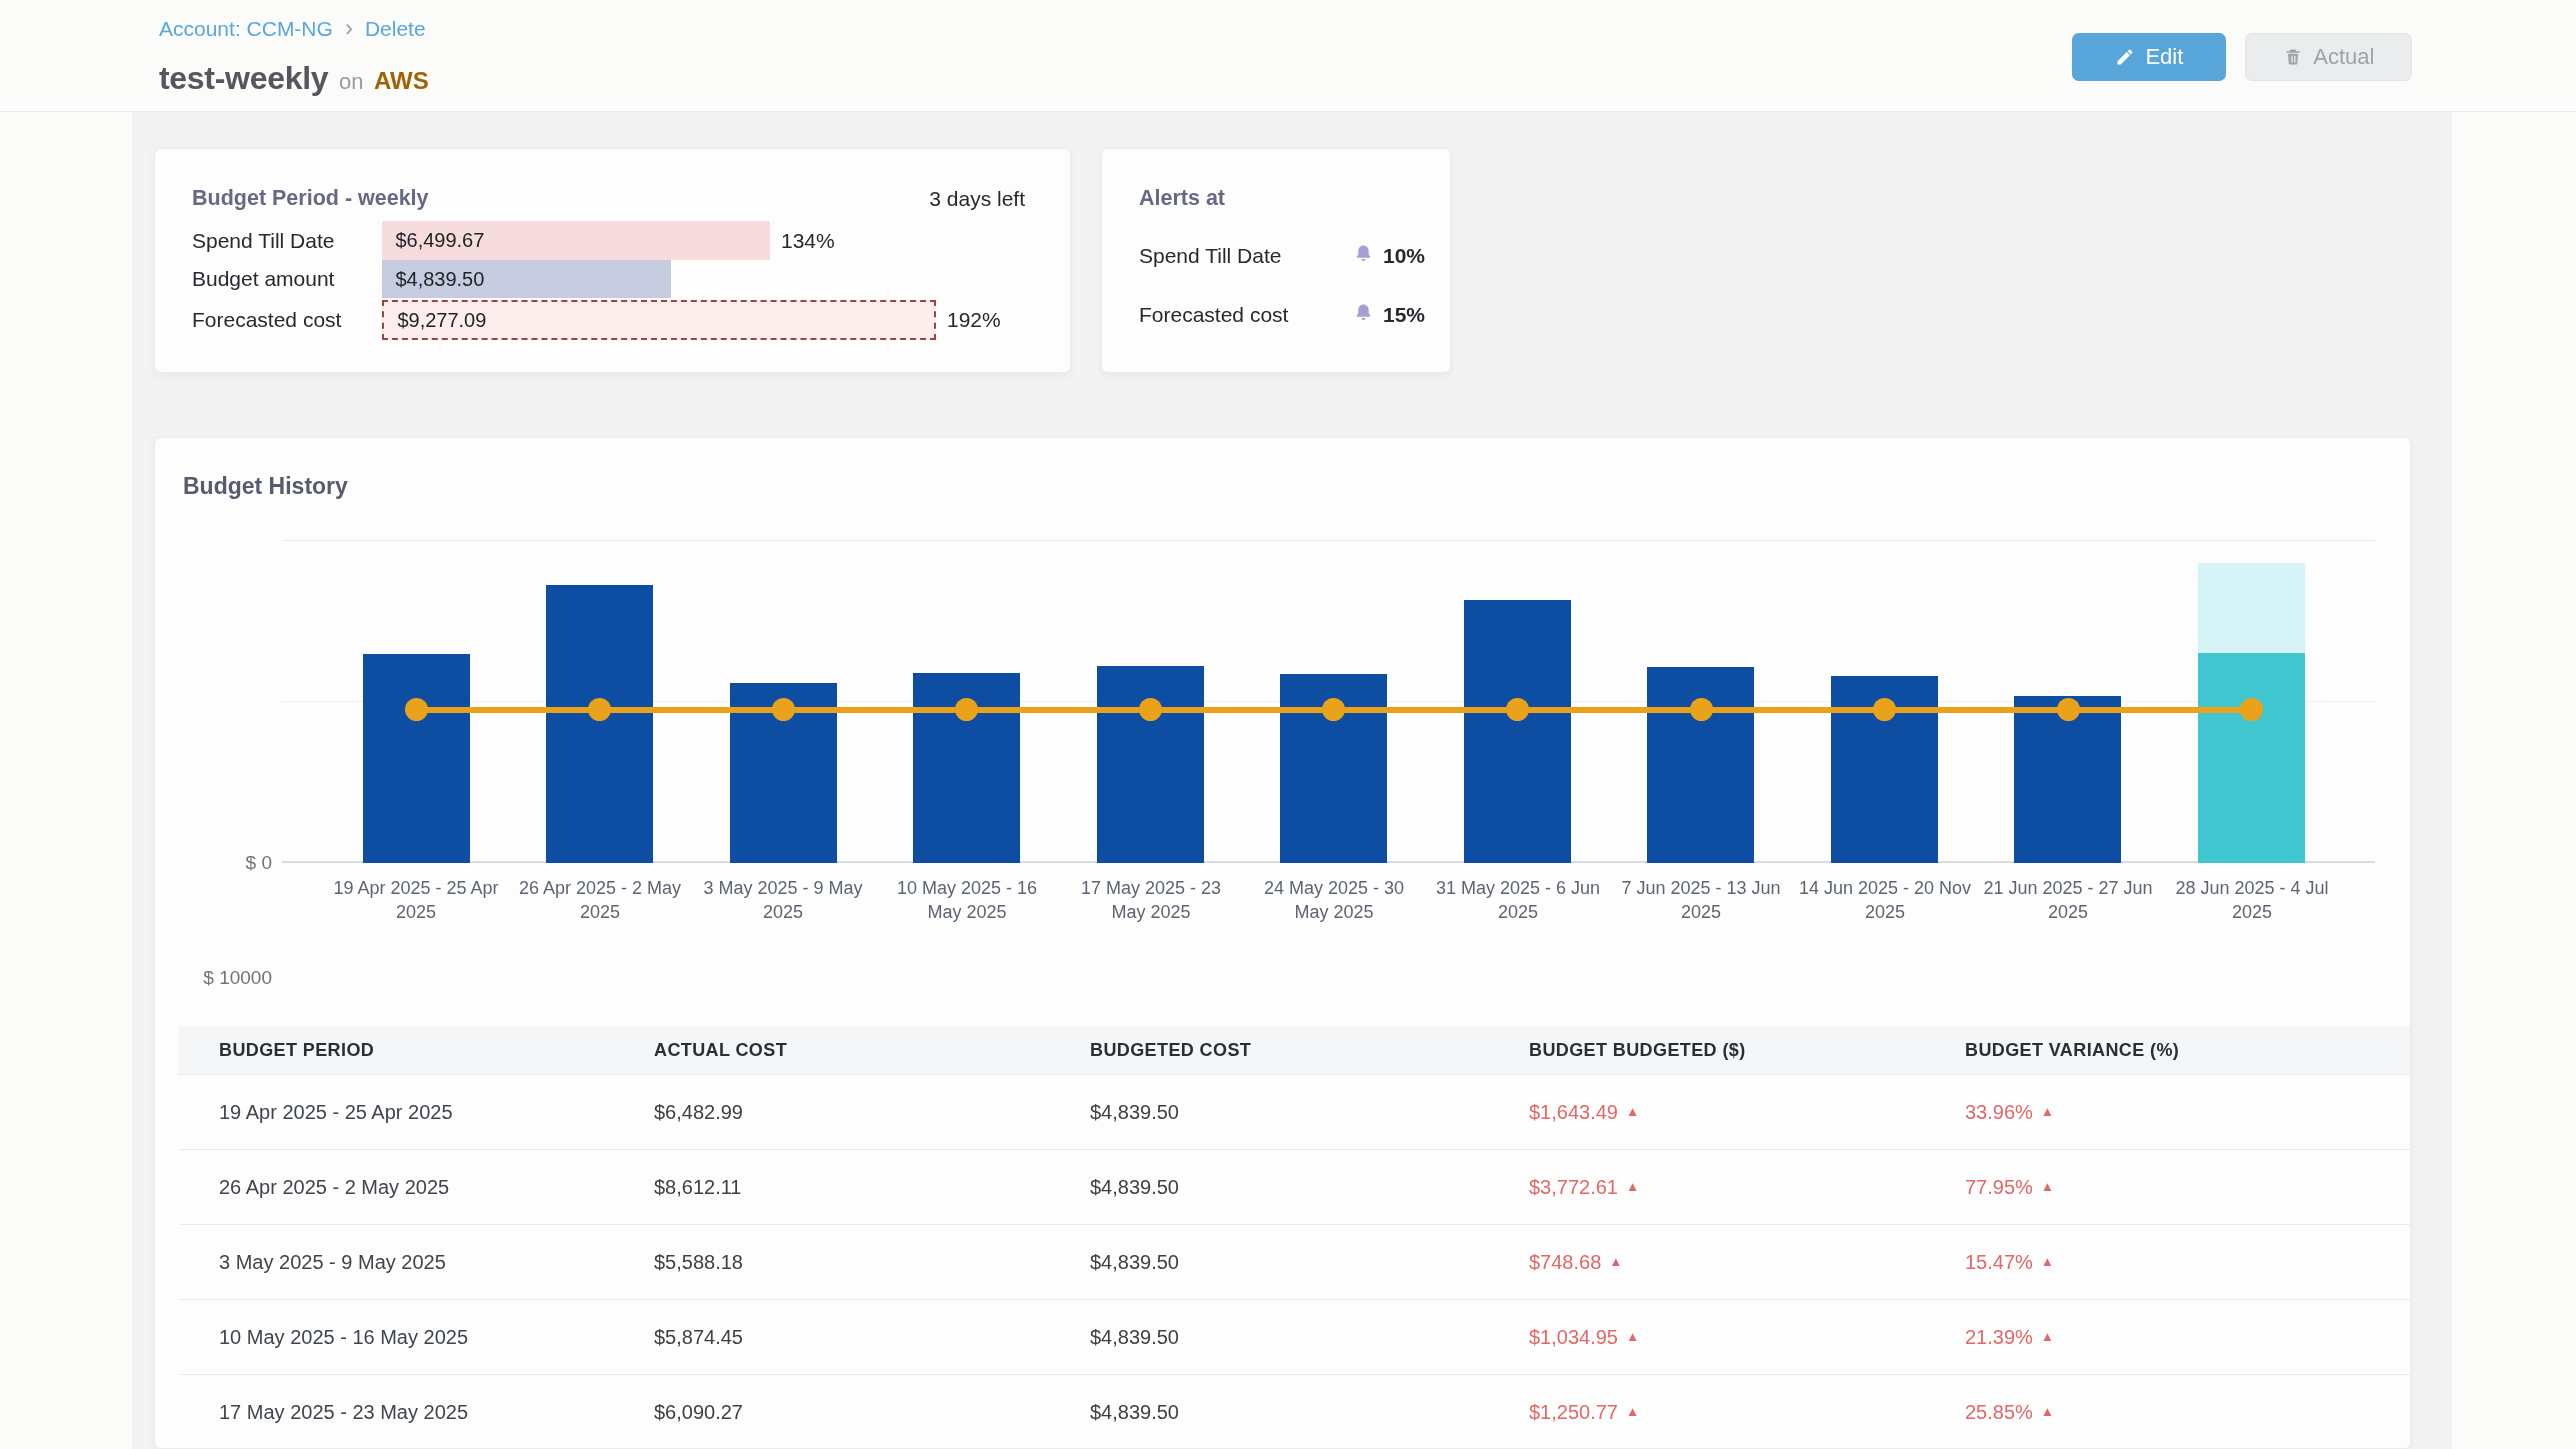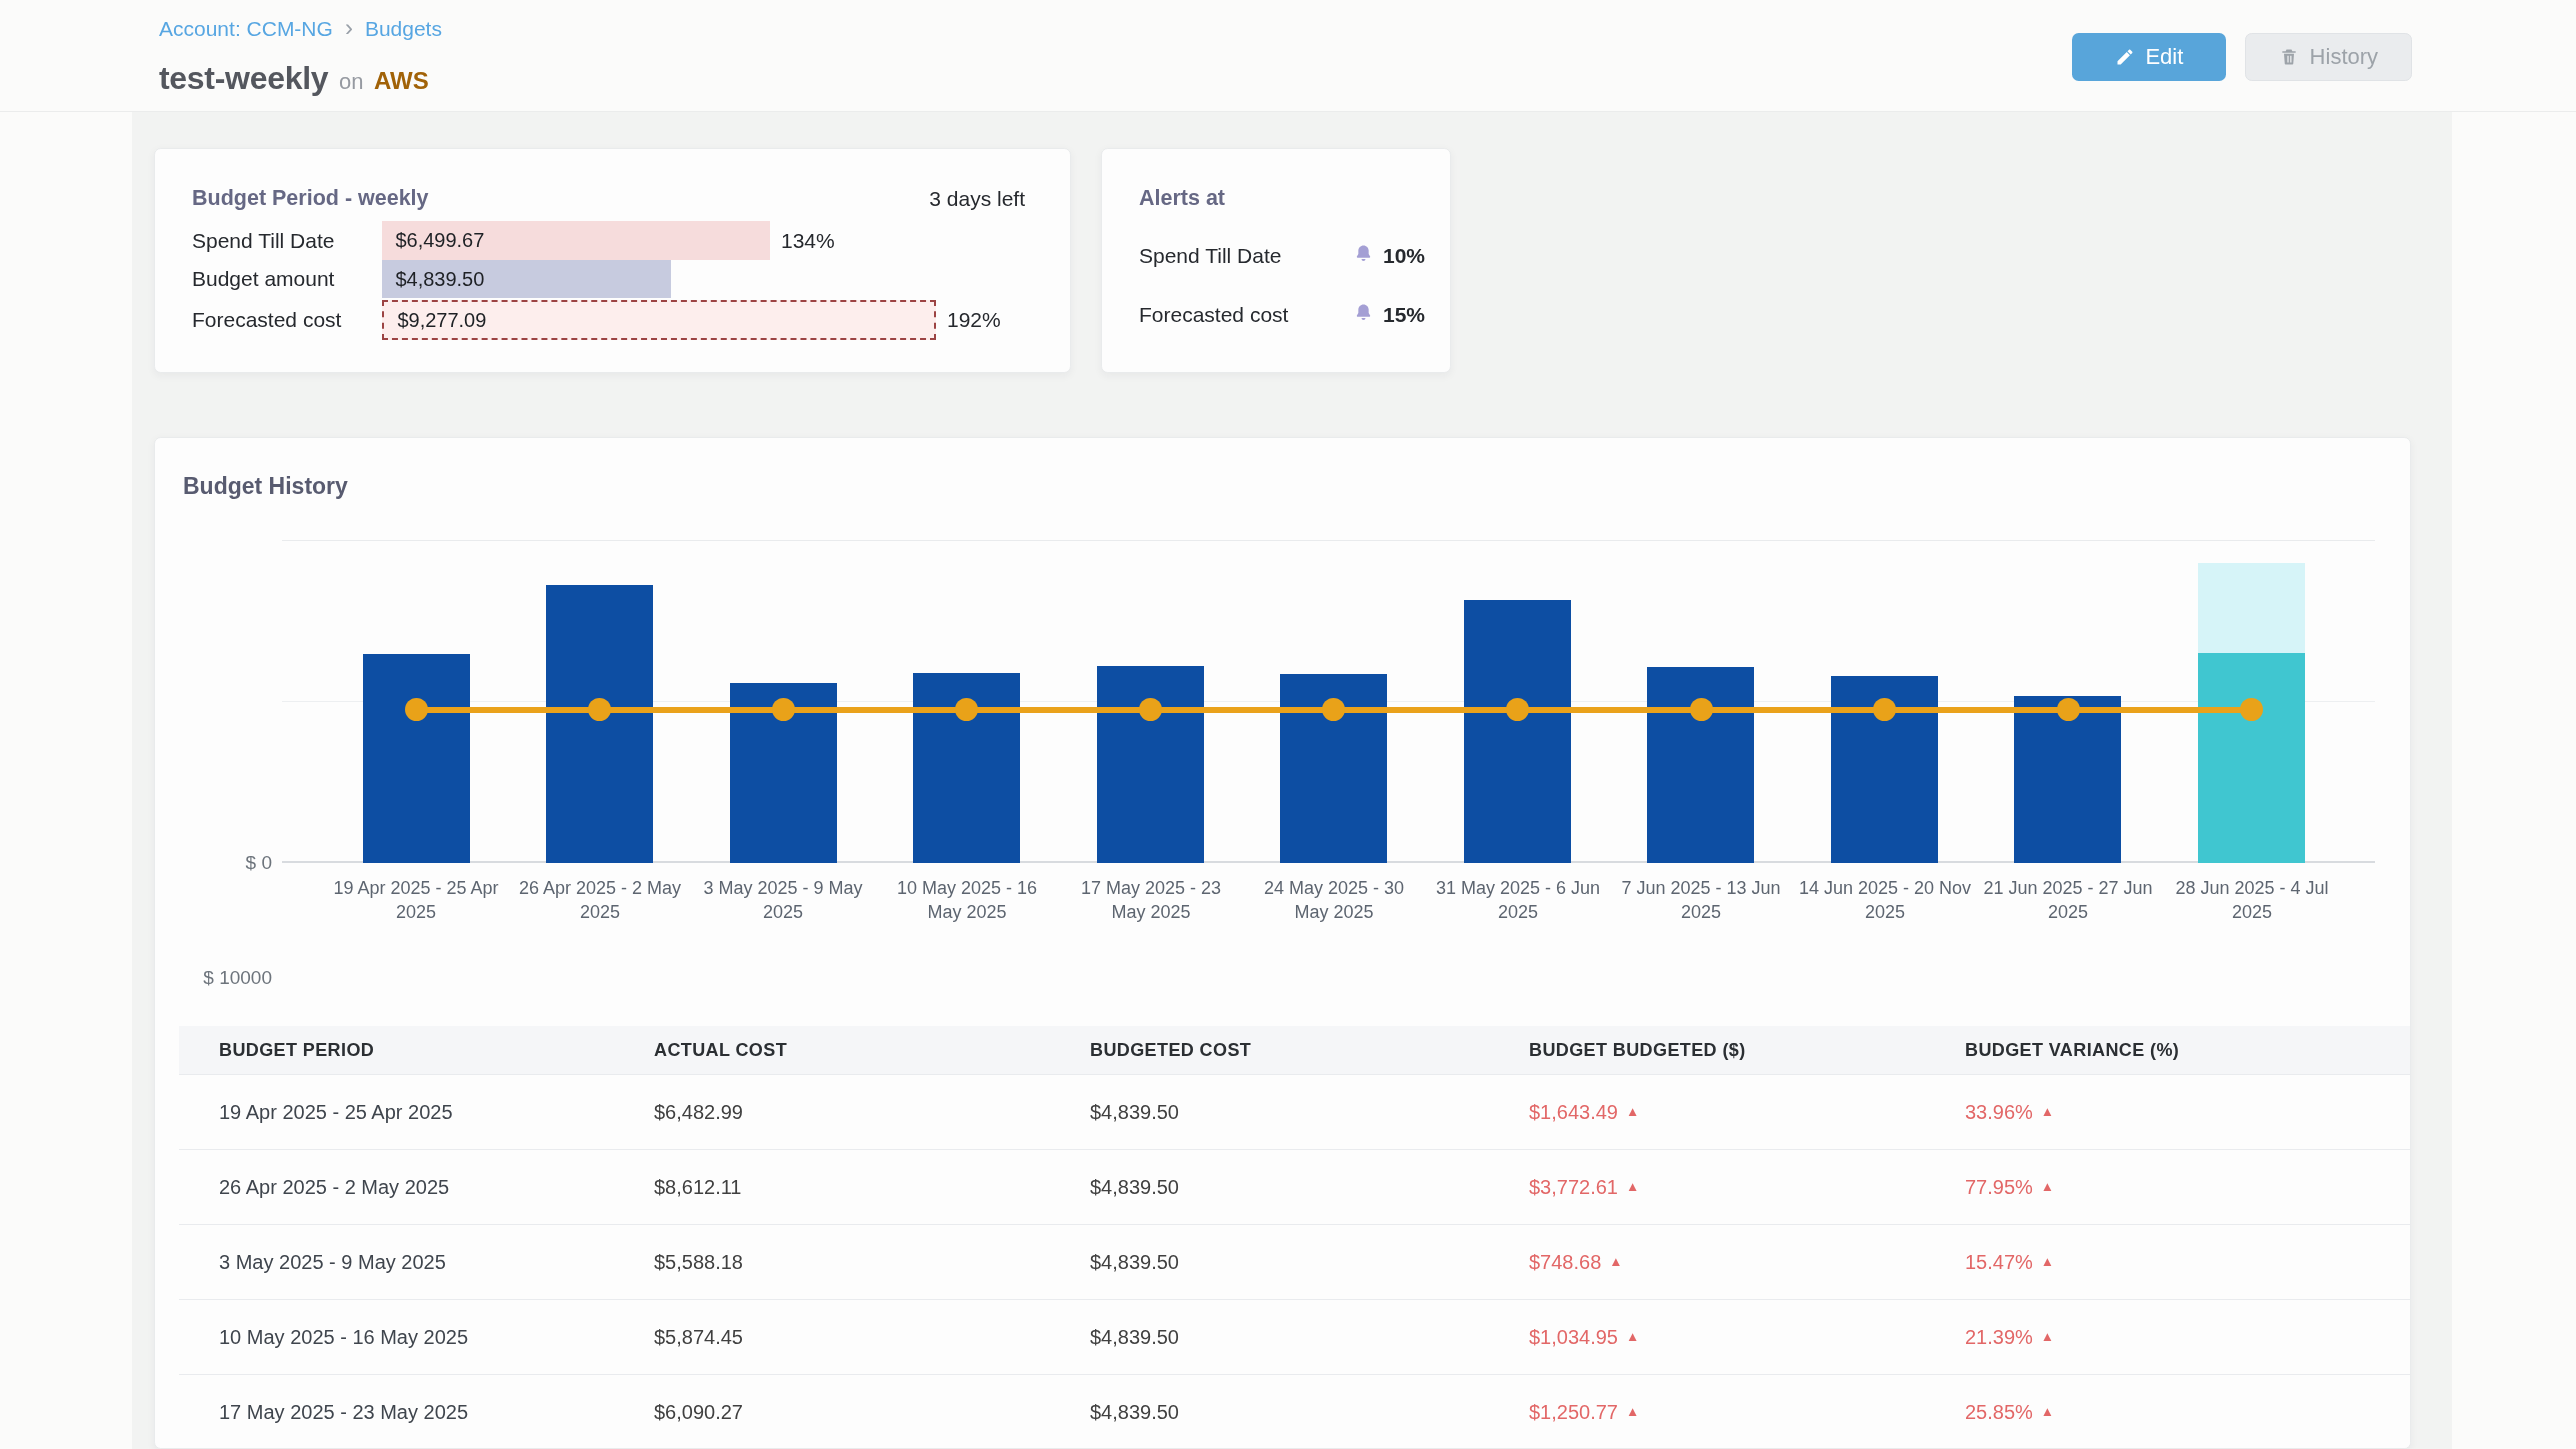--- a/index.html
+++ b/index.html
@@ -81,42 +81,42 @@
 </style>
 </head>
 <body>
 
 <div class="page">
 
   <div class="top-header">
     <div class="breadcrumb">
       <span class="crumb">Account: CCM-NG</span>
       <span class="crumb-sep">›</span>
-      <span class="crumb">Budgets</span>
+      <span class="crumb">Delete</span>
     </div>
     <div class="title-row">
       <span class="page-title">test-weekly</span>
       <span class="title-on">on</span>
       <span class="title-platform">AWS</span>
     </div>
     <div class="btn btn-edit">
       <span>
         <svg width="20" height="20" viewBox="0 0 24 24">
             <path fill="#ffffff" d="M3 17.2V21h3.8L17.9 9.9l-3.8-3.8L3 17.2zM20.7 7.1c.4-.4.4-1 0-1.4l-2.4-2.4c-.4-.4-1-.4-1.4 0l-1.9 1.9 3.8 3.8 1.9-1.9z"></path>
           </svg>
       </span>
       <span>Edit</span>
     </div>
     <div class="btn btn-delete">
       <span>
         <svg width="20" height="20" viewBox="0 0 24 24">
             <path fill="#9da3a9" d="M9 3h6l1 2h4v2H4V5h4l1-2zM6 8h12l-.9 12.1c-.05.5-.45.9-1 .9H7.9c-.55 0-.95-.4-1-.9L6 8zm4 2.5v8h1.6v-8H10zm3.4 0v8H15v-8h-1.6z"></path>
           </svg>
       </span>
-      <span>History</span>
+      <span>Actual</span>
     </div>
   </div>
 
   <div class="content-bg"></div>
 
   <div class="card card-budget">
     <div class="card-title">Budget Period - weekly</div>
     <div class="days-left">3 days left</div>
     <div id="bp-rows">
         <div class="bp-row-label" style="top: 80px;">Spend Till Date</div>

